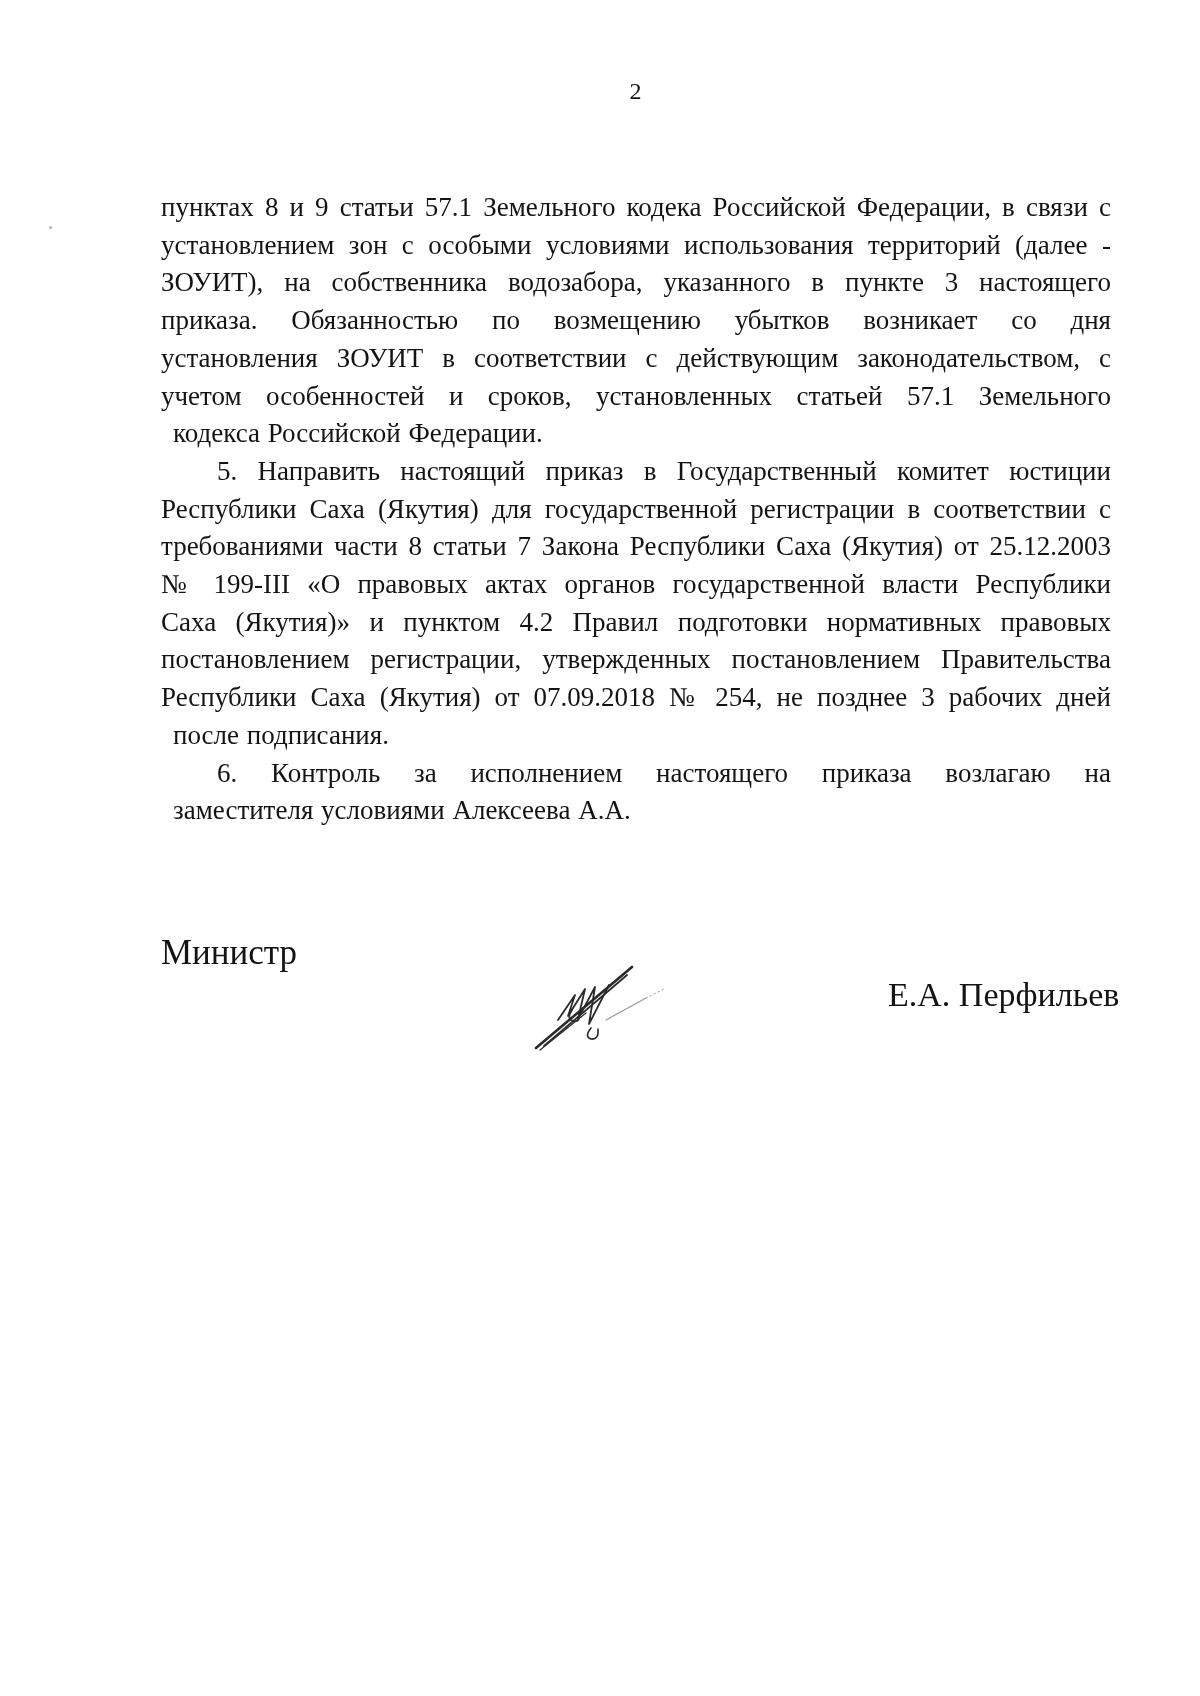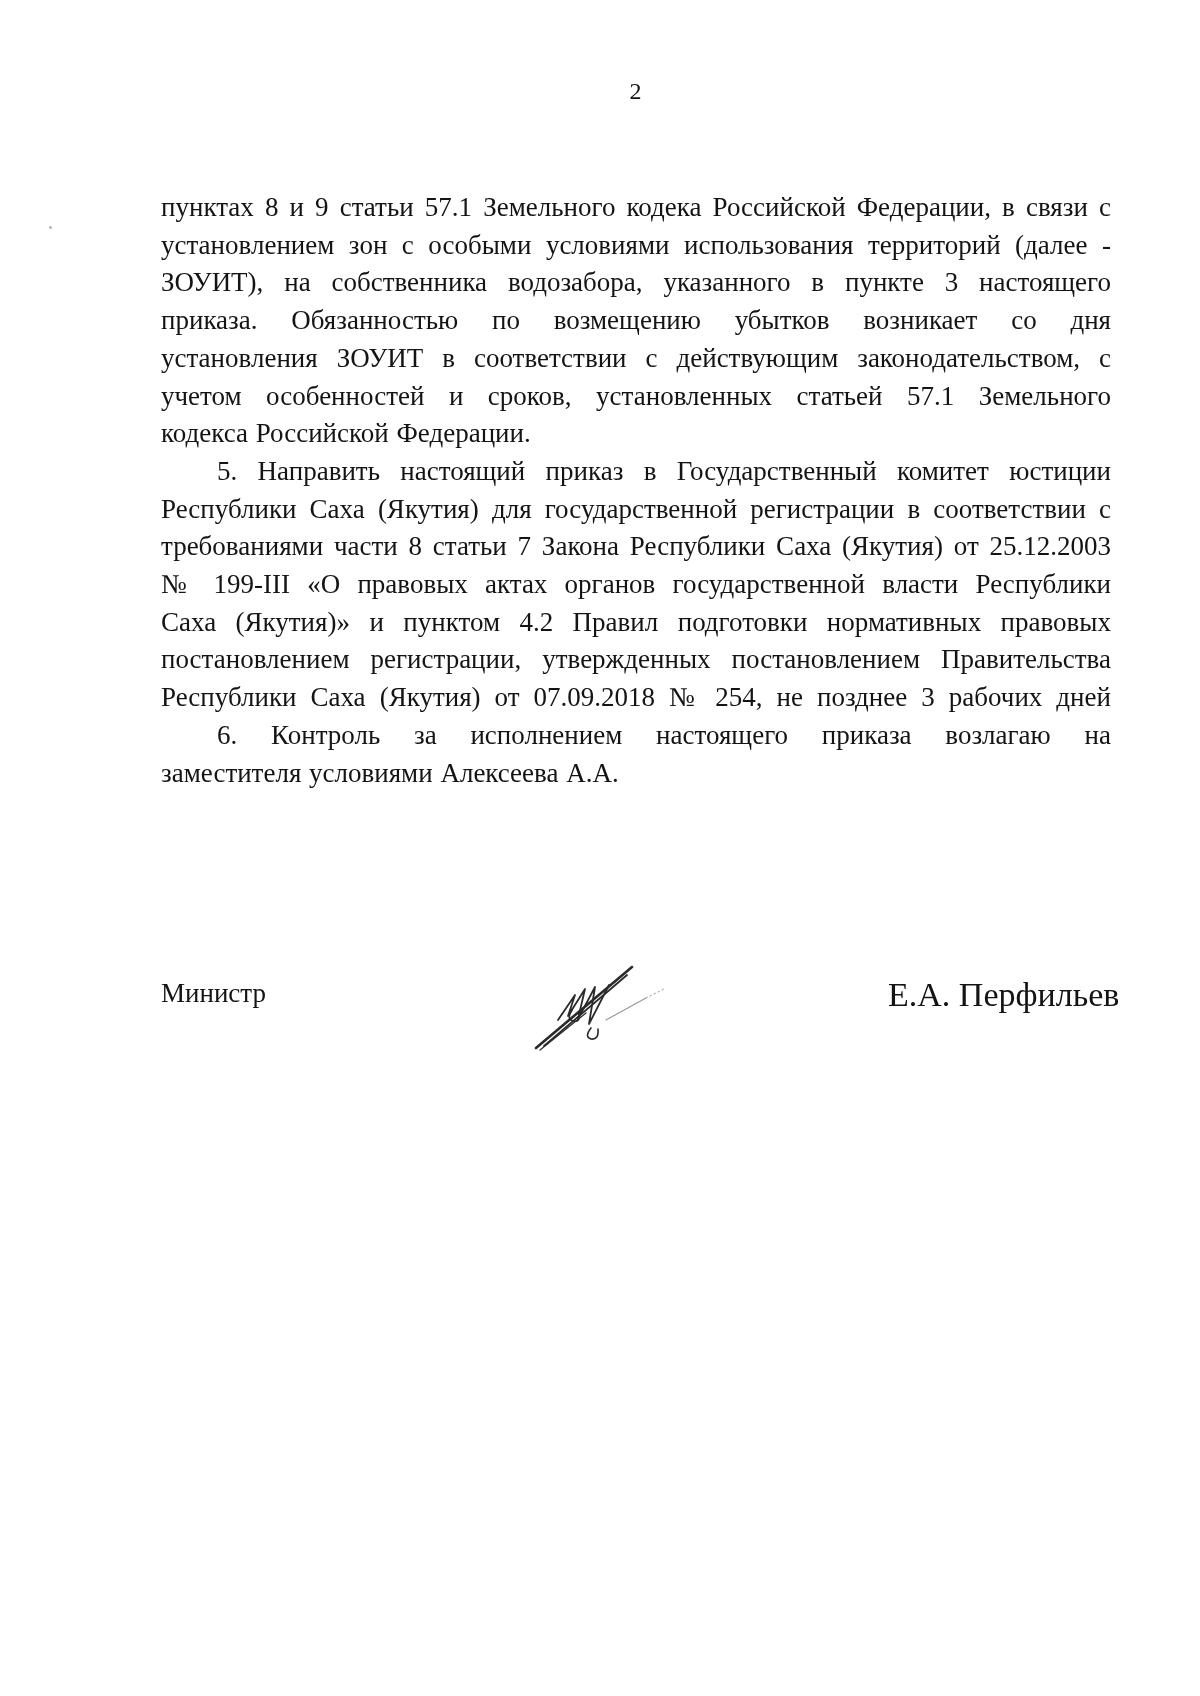--- a/index.html
+++ b/index.html
@@ -37,26 +37,27 @@
   .line {
     text-align: justify;
     text-align-last: justify;
     white-space: normal;
     word-spacing: 1px;
   }
   .line.indent { text-indent: 56px; }
   .line.last {
     text-align: right;
     text-align-last: left;
+    margin-left: 12px;
   }
   .sig-role {
     position: absolute;
-    top: 978px;
+    top: 933px;
     left: 161px;
-    font-size: 27px;
+    font-size: 35px;
   }
   .sig-name {
     position: absolute;
     top: 976px;
     left: 888px;
     font-size: 34px;
   }
   .sig-svg {
     position: absolute;
     top: 958px;
@@ -96,20 +97,21 @@
     </div>
 
     <div class="para">
       <div class="line indent">5. Направить настоящий приказ в Государственный комитет юстиции</div>
       <div class="line">Республики Саха (Якутия) для государственной регистрации в соответствии с</div>
       <div class="line">требованиями части 8 статьи 7 Закона Республики Саха (Якутия) от 25.12.2003</div>
       <div class="line">№ 199-III «О правовых актах органов государственной власти Республики</div>
       <div class="line">Саха (Якутия)» и пунктом 4.2 Правил подготовки нормативных правовых</div>
       <div class="line">постановлением регистрации, утвержденных постановлением Правительства</div>
       <div class="line">Республики Саха (Якутия) от 07.09.2018 № 254, не позднее 3 рабочих дней</div>
+      <div class="line last">после подписания.</div>
     </div>
 
     <div class="para">
       <div class="line indent">6. Контроль за исполнением настоящего приказа возлагаю на</div>
       <div class="line last">заместителя условиями Алексеева А.А.</div>
     </div>
 
   </main>
 
   <div class="sig-role">Министр</div>

